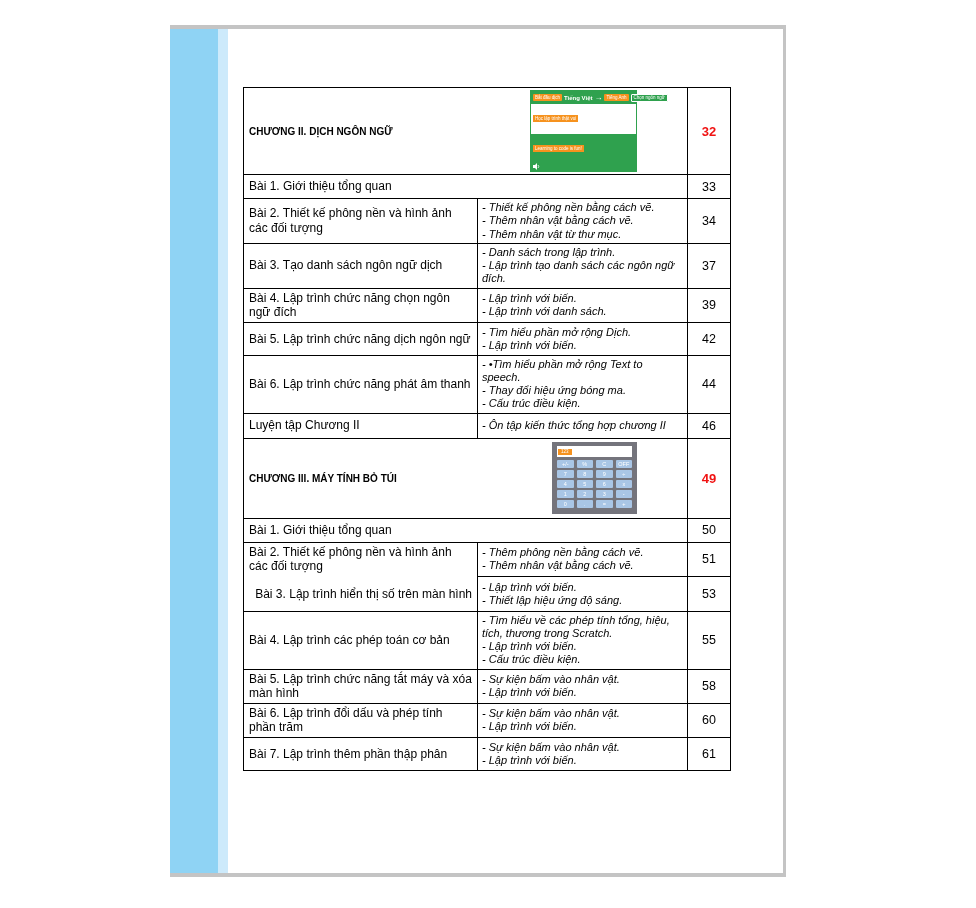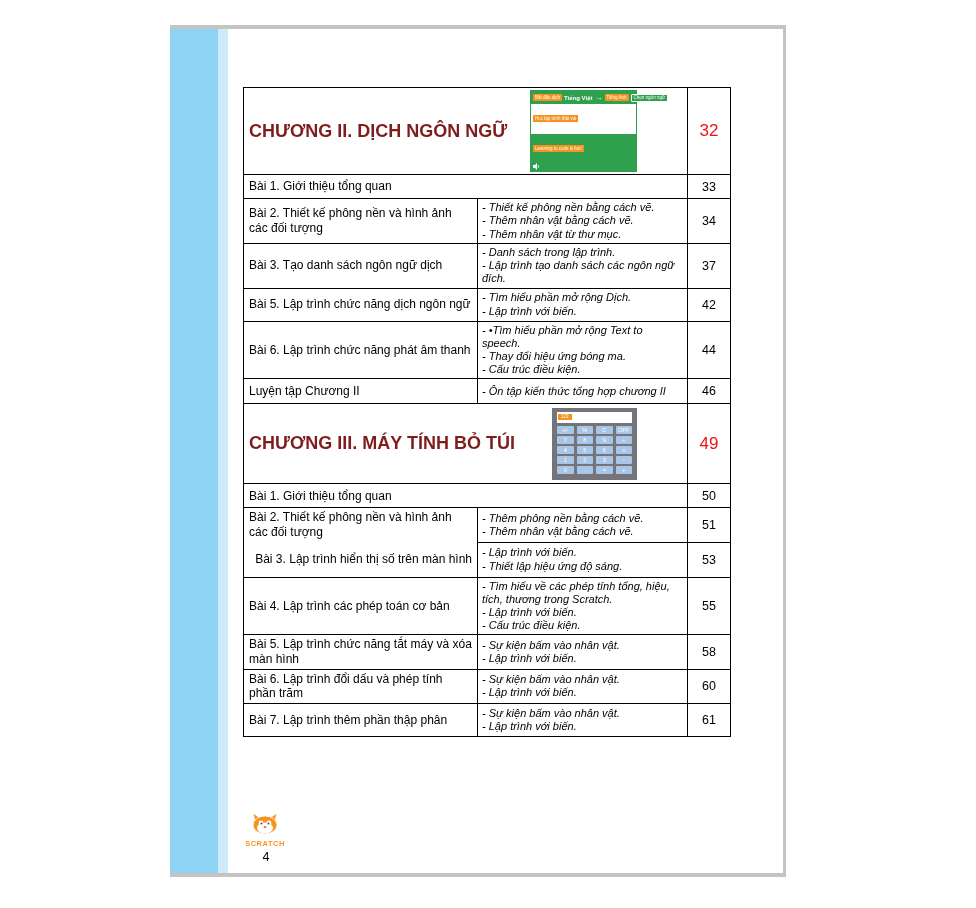--- a/index.html
+++ b/index.html
@@ -17,22 +17,22 @@
     position:absolute;left:73px;top:58px;width:487px;
     border-collapse:collapse;table-layout:fixed;
   }
   table.toc td{border:1.5px solid #000;box-sizing:border-box;overflow:hidden;}
   .title-cell{font-weight:normal;font-size:12px;line-height:1.22;padding:2px 5px;vertical-align:middle;color:#000;}
   .desc-cell{font-size:11px;line-height:1.2;padding:2px 4px;vertical-align:middle;color:#000;}
   .desc-line{margin:0;font-style:italic;}
   .page-cell{font-size:12.5px;text-align:center;vertical-align:middle;color:#000;padding:0 2px;}
   .chapter-cell{vertical-align:middle;padding:0;}
   .chapter-flex{display:flex;align-items:center;justify-content:space-between;padding:2px 50px 2px 5px;}
-  .chapter-title{color:#7f1d1d;font-weight:bold;font-size:18px;white-space:nowrap;}
-  .page-red{color:#f01313;font-weight:normal;font-size:17px;}
+  .chapter-title{color:#000000;font-weight:bold;font-size:10px;white-space:nowrap;}
+  .page-red{color:#f01313;font-weight:bold;font-size:13px;}
   .nb-bottom{border-bottom-color:transparent !important;}
   .nb-top{border-top-color:transparent !important;text-align:right;}
 
   
   .trans{width:107px;height:82px;display:flex;flex-direction:column;border:1px solid #2fa14e;box-sizing:border-box;background:#fff;}
   .trans-bar{background:#2fa14e;height:13px;display:flex;align-items:center;gap:2px;padding:0 2px;flex:0 0 auto;}
   .t-btn{background:#f6921e;color:#fff;font-size:4.5px;line-height:7px;height:7px;padding:0 2px;white-space:nowrap;border-radius:1px;}
   .t-btn.outline{background:#2fa14e;border:1px solid #fff;line-height:6px;height:6px;}
   .t-lang{color:#fff;font-size:6px;font-weight:bold;white-space:nowrap;}
   .t-arrow{color:#fff;font-size:8px;line-height:8px;}
@@ -106,20 +106,28 @@
           </td>
           <td class="page-cell">34</td>
         </tr>
         <tr class="toc-row" style="height: 44px;">
           <td class="title-cell">Bài 3. Tạo danh sách ngôn ngữ dịch</td>
           <td class="desc-cell">
             <div class="desc-line">- Danh sách trong lập trình.</div>
             <div class="desc-line">- Lập trình tạo danh sách các ngôn ngữ đích.</div>
           </td>
           <td class="page-cell">37</td>
+        </tr>
+        <tr class="toc-row" style="height: 34px;">
+          <td class="title-cell">Bài 4. Lập trình chức năng chọn ngôn ngữ đích</td>
+          <td class="desc-cell">
+            <div class="desc-line">- Lập trình với biến.</div>
+            <div class="desc-line">- Lập trình với danh sách.</div>
+          </td>
+          <td class="page-cell">39</td>
         </tr>
         <tr class="toc-row" style="height: 33px;">
           <td class="title-cell">Bài 5. Lập trình chức năng dịch ngôn ngữ</td>
           <td class="desc-cell">
             <div class="desc-line">- Tìm hiểu phần mở rộng Dịch.</div>
             <div class="desc-line">- Lập trình với biến.</div>
           </td>
           <td class="page-cell">42</td>
         </tr>
         <tr class="toc-row" style="height: 56px;">
@@ -224,30 +232,13 @@
           <td class="title-cell">Bài 7. Lập trình thêm phần thập phân</td>
           <td class="desc-cell">
             <div class="desc-line">- Sự kiện bấm vào nhân vật.</div>
             <div class="desc-line">- Lập trình với biến.</div>
           </td>
           <td class="page-cell">61</td>
         </tr>
       </tbody>
   </table>
 
-  <div class="footer">
-    <div class="logo">
-      <svg width="34" height="24" viewBox="0 0 34 24">
-        <polygon points="7,8 5,0 12,5" fill="#f6921e" stroke="#fff" stroke-width="0.8"></polygon>
-        <polygon points="27,8 29,0 22,5" fill="#f6921e" stroke="#fff" stroke-width="0.8"></polygon>
-        <ellipse cx="17" cy="12" rx="12" ry="9" fill="#f6921e" stroke="#fff" stroke-width="0.8"></ellipse>
-        <ellipse cx="17" cy="15" rx="8" ry="5.5" fill="#fff"></ellipse>
-        <circle cx="13" cy="10" r="2.4" fill="#fff"></circle>
-        <circle cx="21" cy="10" r="2.4" fill="#fff"></circle>
-        <circle cx="13.5" cy="10.5" r="1" fill="#4a4a4a"></circle>
-        <circle cx="20.5" cy="10.5" r="1" fill="#4a4a4a"></circle>
-        <ellipse cx="17" cy="14" rx="1.4" ry="0.9" fill="#d87820"></ellipse>
-      </svg>
-      <div class="logo-word">SCRATCH</div>
-    </div>
-    <div class="page-number">4</div>
-  </div>
 </div>
 
 </body></html>

